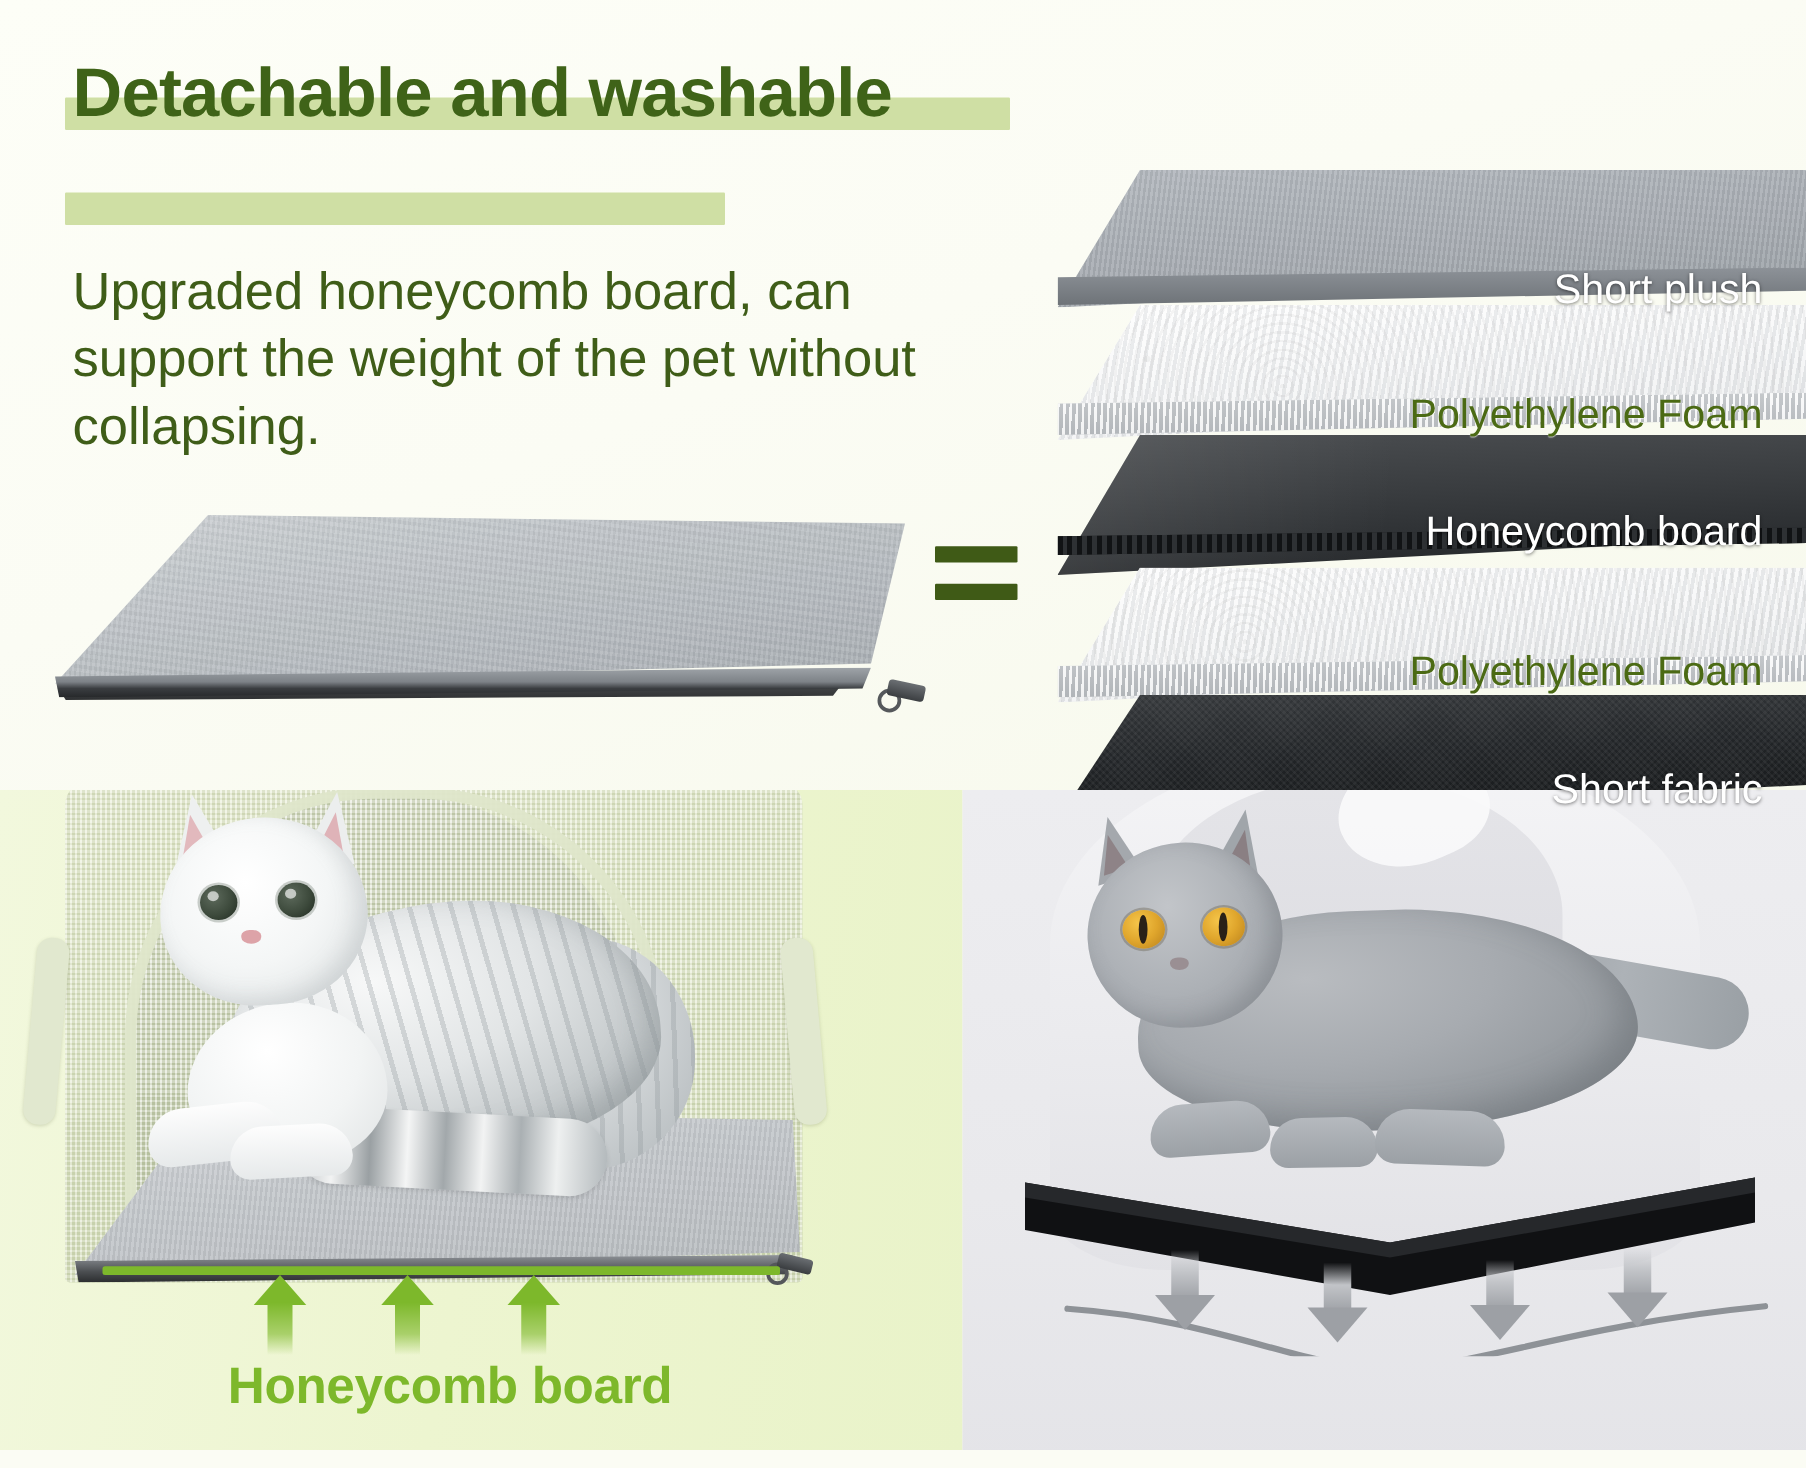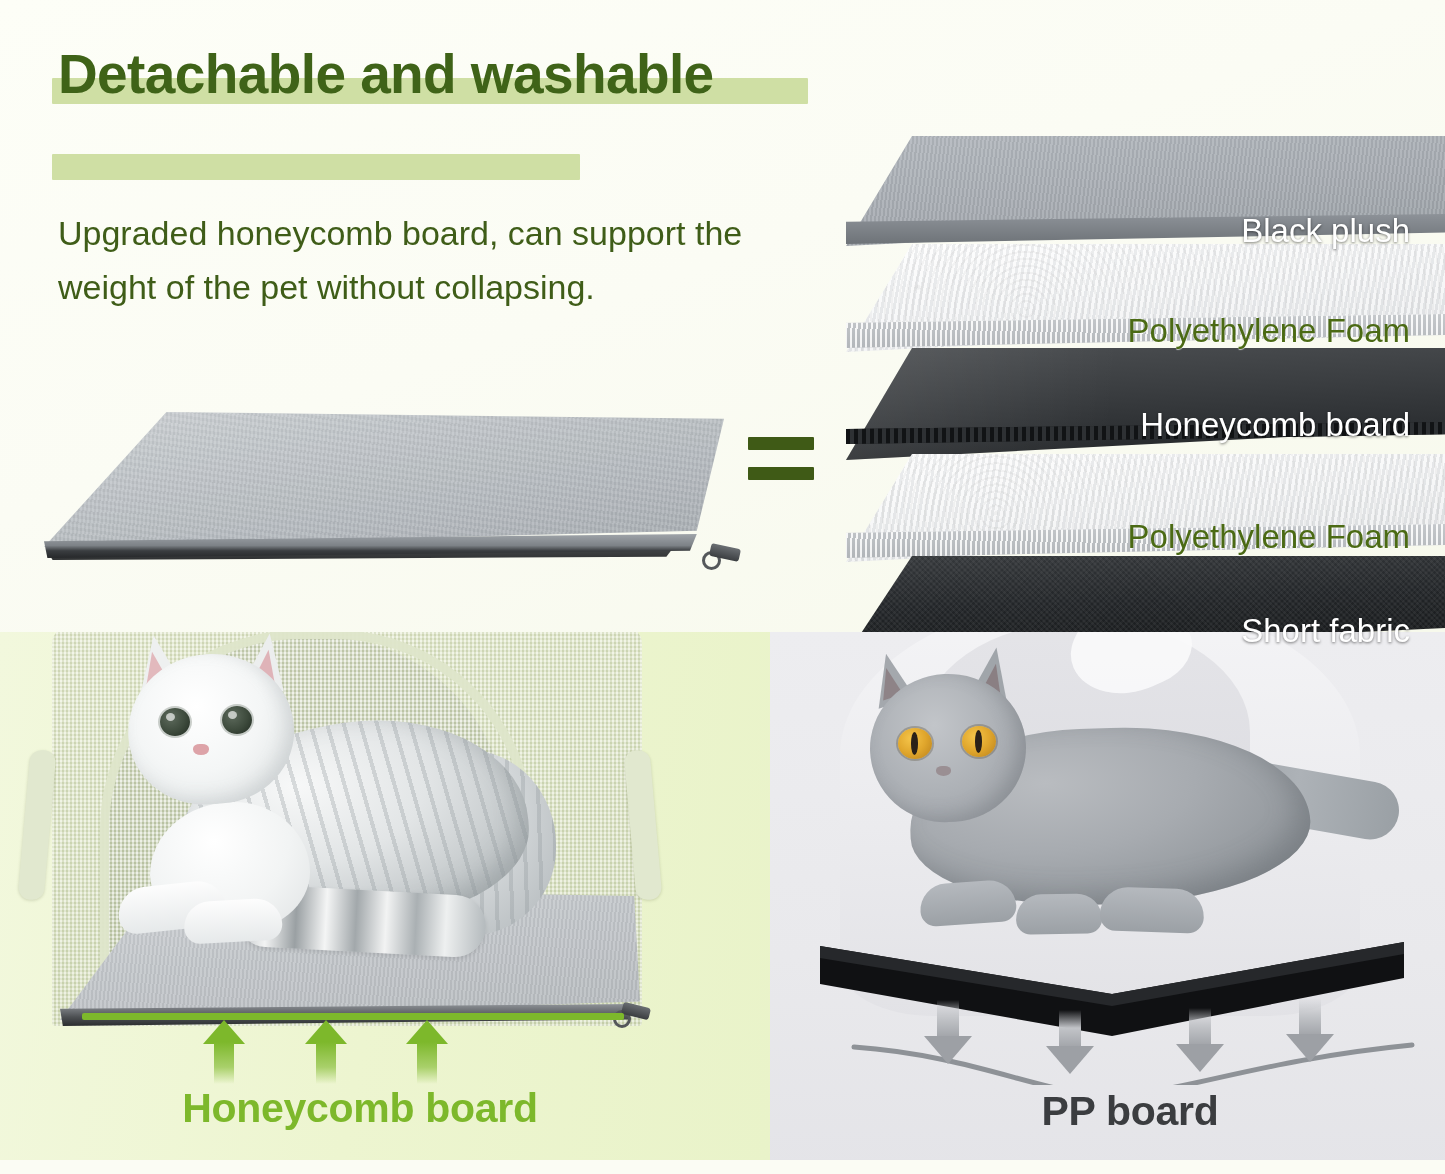--- a/index.html
+++ b/index.html
@@ -13,21 +13,21 @@
   
   #top-section{position:absolute;left:0;top:0;width:1445px;height:632px;
     background:linear-gradient(160deg,#fdfef7 0%,#fbfcf4 45%,#f7f9ec 100%);}
 
   #headline{position:absolute;left:58px;top:36px;width:800px;}
   .hl-line{position:relative;display:block;height:76px;line-height:76px;white-space:nowrap;}
   .hl-bg{position:absolute;left:-6px;bottom:8px;height:26px;background:#cfdfa4;z-index:0;border-radius:1px;}
   .hl-txt{position:relative;z-index:1;font-size:55px;font-weight:bold;color:#3f6318;letter-spacing:-0.6px;}
 
   #subtitle{position:absolute;left:58px;top:206px;width:760px;
-    font-size:34px;line-height:54px;color:#3f5d18;font-weight:normal;}
+    font-size:42px;line-height:54px;color:#3f5d18;font-weight:normal;}
 
   
   #mat-wrap{position:absolute;left:14px;top:398px;width:760px;height:200px;}
   .mat-top{position:absolute;left:30px;top:14px;width:680px;height:135px;
     background:linear-gradient(170deg,#cdd1d4 0%,#bfc4c8 35%,#b2b7bc 72%,#a7acb1 100%);
     clip-path:polygon(18% 0%,100% 5%,96% 88%,0% 100%);
     box-shadow:0 2px 3px rgba(0,0,0,.08);}
   .mat-top::after{content:"";position:absolute;inset:0;
     background:
       repeating-linear-gradient(95deg,rgba(255,255,255,.10) 0 2px,rgba(0,0,0,.035) 2px 4px),
@@ -303,21 +303,21 @@
     <div id="equals">
       <div class="bar b1"></div>
         <div class="bar b2"></div>
     </div>
 
     <div id="stack">
 
       <div class="layer" id="L1">
         <div class="slab"></div>
         <div class="slab-edge"></div>
-        <div class="layer-label lbl-white">Black plush</div>
+        <div class="layer-label lbl-white">Short plush</div>
       </div>
 
       <div class="layer" id="L2">
         <div class="slab"></div>
         <div class="slab-edge"></div>
         <div class="layer-label lbl-green">Polyethylene Foam</div>
       </div>
 
       <div class="layer" id="L3">
         <div class="slab"></div>
@@ -436,16 +436,15 @@
       <div class="head"></div>
   </div>
   <div class="down-arrow" style="left:1176px;top:1008px;">
     <div class="shaft"></div>
       <div class="head"></div>
   </div>
   <div class="down-arrow" style="left:1286px;top:998px;">
     <div class="shaft"></div>
       <div class="head"></div>
   </div>
-  <div id="label-pp">PP board</div>
 
 
 </div>
 
 </body></html>

